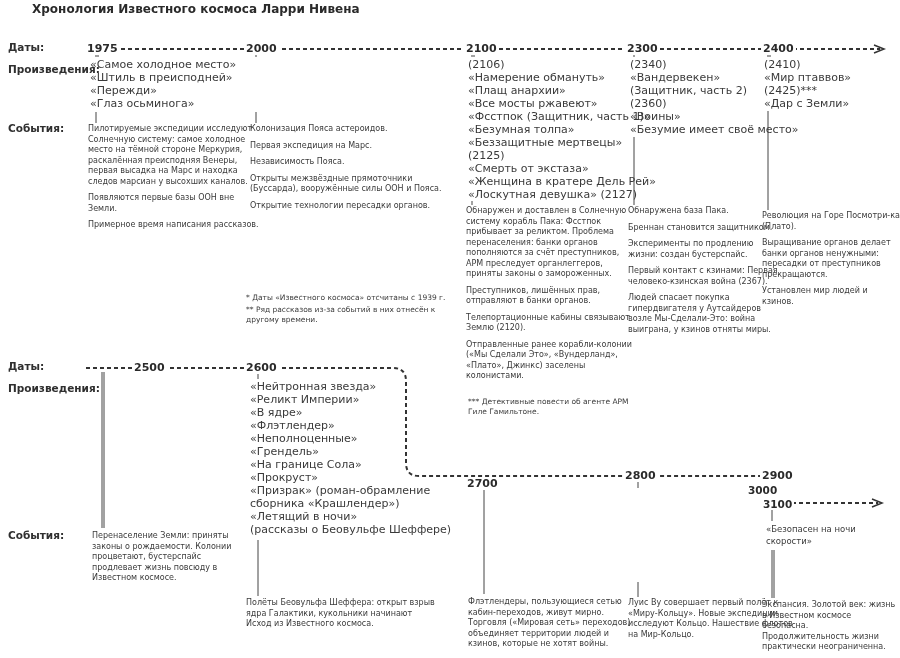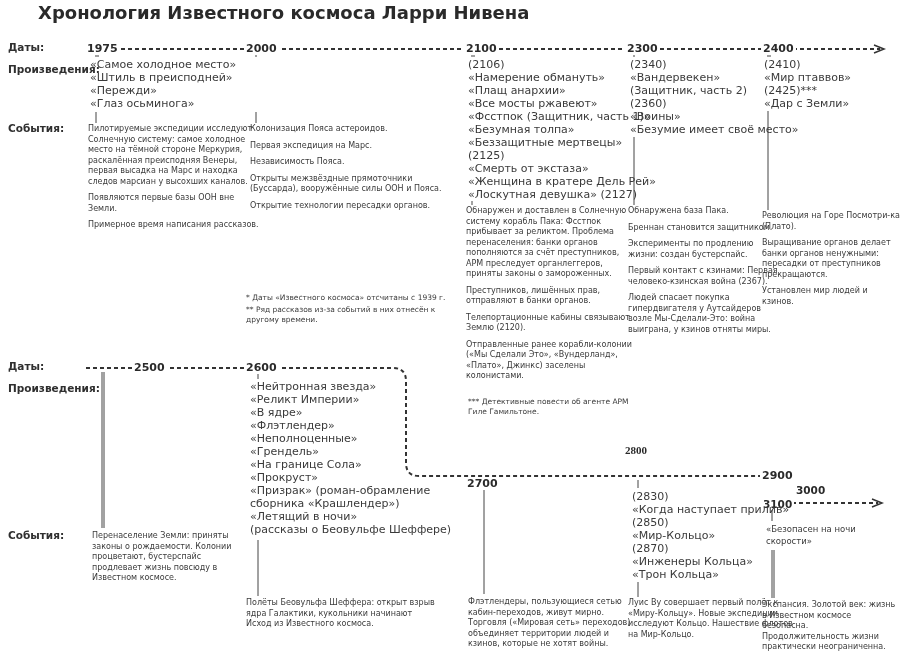--- a/index.html
+++ b/index.html
@@ -1,18 +1,18 @@
 <!DOCTYPE html>
 <html><head>
 <meta charset="utf-8">
 <style>
   html,body{margin:0;padding:0;background:#fff;}
   .canvas{position:relative;width:900px;height:658px;background:#ffffff;overflow:hidden;
           font-family:"DejaVu Sans","Liberation Sans",sans-serif;color:#333;}
-  .title{position:absolute;left:38px;top:2px;font-size:18px;font-weight:bold;color:#2a2a2a;white-space:nowrap;}
+  .title{position:absolute;left:32px;top:2px;font-size:12px;font-weight:bold;color:#2a2a2a;white-space:nowrap;}
   .rowlabel{position:absolute;font-size:10.5px;font-weight:bold;color:#2f2f2f;white-space:nowrap;}
   .date{position:absolute;font-size:11px;font-weight:bold;color:#2a2a2a;background:#fff;padding:0 2px;white-space:nowrap;}
   .date.small{font-size:10.5px;}
   .works{position:absolute;font-size:11px;line-height:13px;color:#3a3a3a;white-space:nowrap;}
   .works div{height:13px;}
   .works-wrap{position:absolute;font-size:8.5px;line-height:12px;color:#3a3a3a;}
   .events{position:absolute;font-size:8px;line-height:10.5px;color:#3a3a3a;}
   .events p{margin:0 0 6px 0;}
   .foot{position:absolute;font-size:7.5px;line-height:10px;color:#3a3a3a;}
   .foot p{margin:0 0 2px 0;}
@@ -163,38 +163,29 @@
       <div>«Призрак» (роман-обрамление</div>
       <div>сборника «Крашлендер»)</div>
       <div>«Летящий в ночи»</div>
       <div>(рассказы о Беовульфе Шеффере)</div>
     </div>
   <div class="events" style="left:246px;top:598px;width:190px;">
       <p>Полёты Беовульфа Шеффера: открыт взрыв ядра Галактики, кукольники начинают Исход из Известного космоса.</p>
     </div>
 
   <div class="date" style="left:465px;top:469px;margin-top:8px;">2700</div>
-  <div class="date" style="left:623px;top:444px;font-family:Liberation Serif, serif;">2800</div>
+  <div class="date" style="left:623px;top:469px;">2800</div>
   <div class="date" style="left:760px;top:469px;">2900</div>
-  <div class="date small" style="left:794px;top:484px;">3000</div>
+  <div class="date small" style="left:746px;top:484px;">3000</div>
   <div class="date small" style="left:761px;top:498px;">3100</div>
 
   <div class="events" style="left:468px;top:597px;width:170px;">
       <p>Флэтлендеры, пользующиеся сетью кабин-переходов, живут мирно. Торговля («Мировая сеть» переходов) объединяет территории людей и кзинов, которые не хотят войны.</p>
     </div>
 
-  <div class="works" style="left:632px;top:490px;">
-      <div>(2830)</div>
-      <div>«Когда наступает прилив»</div>
-      <div>(2850)</div>
-      <div>«Мир-Кольцо»</div>
-      <div>(2870)</div>
-      <div>«Инженеры Кольца»</div>
-      <div>«Трон Кольца»</div>
-    </div>
   <div class="events" style="left:628px;top:598px;width:165px;">
       <p>Луис Ву совершает первый полёт к «Миру-Кольцу». Новые экспедиции исследуют Кольцо. Нашествие флотов на Мир-Кольцо.</p>
     </div>
 
   <div class="works-wrap" style="left:766px;top:523px;width:120px;">«Безопасен на ночи скорости»</div>
   <div class="events" style="left:762px;top:600px;width:135px;">
       <p>Экспансия. Золотой век: жизнь в Известном космосе безопасна. Продолжительность жизни практически неограниченна.</p>
     </div>
 
 </div>

